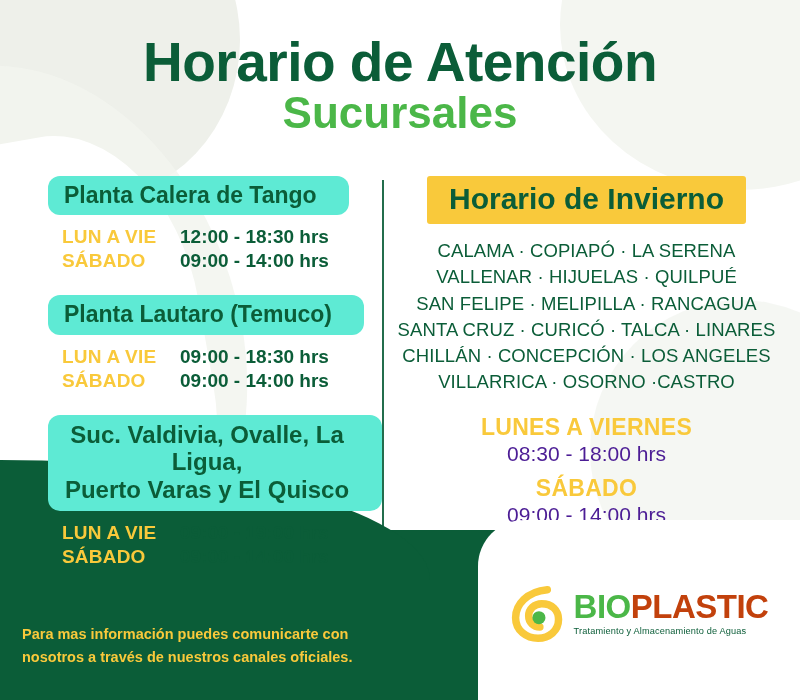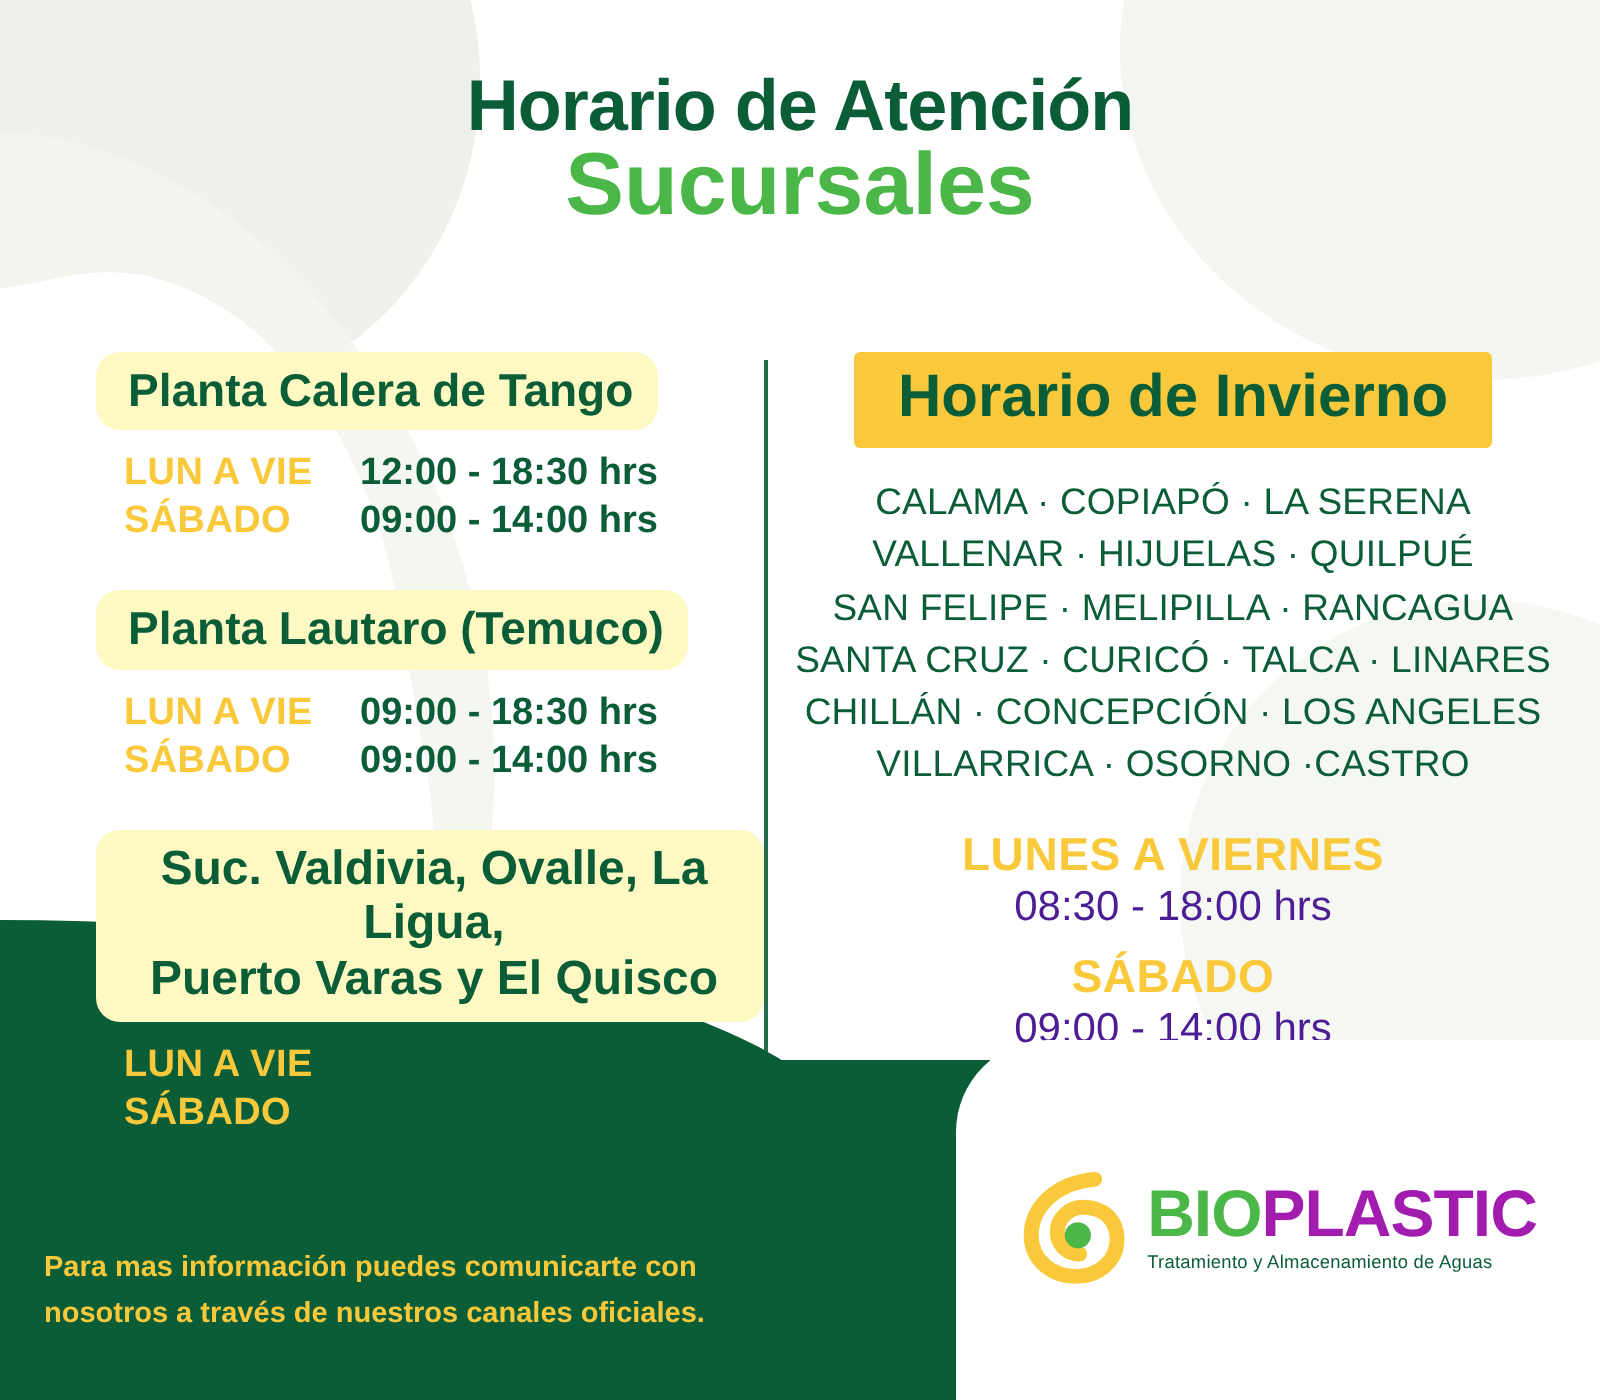--- a/index.html
+++ b/index.html
@@ -72,21 +72,21 @@
   }
 
   
   .header {
     position: absolute;
     top: 34px; left: 0; width: 800px;
     text-align: center;
     z-index: 5;
   }
   .title-main {
-    font-size: 36px;
+    font-size: 55px;
     font-weight: bold;
     color: #0b5d38;
     letter-spacing: -0.5px;
     line-height: 1.05;
   }
   .title-sub {
     font-size: 44px;
     font-weight: bold;
     color: #4bb748;
     line-height: 1.05;
@@ -112,25 +112,25 @@
     opacity: .9;
   }
   .col-right {
     flex: 1;
     padding-left: 13px;
     padding-right: 24px;
   }
 
   
   .banner {
-    background: #fef9c3;
+    background: #5eead4;
     color: #0b5d38;
     font-weight: bold;
     display: inline-block;
-    padding: 6px 12px 7px 16px;
+    padding: 6px 32px 7px 16px;
     border-radius: 12px;
     line-height: 1.15;
   }
   .banner.b1 { font-size: 23px; }
   .banner.b2 { font-size: 23px; }
   .banner.b3 { font-size: 24px; text-align: center; }
 
   .hours {
     margin: 11px 0 0 14px;
   }
@@ -220,21 +220,21 @@
   }
   .logo-mark { position: relative; width: 56px; height: 58px; }
   .logo-text-block { display: flex; flex-direction: column; }
   .logo-word {
     font-size: 33px;
     font-weight: bold;
     letter-spacing: -0.5px;
     line-height: 1;
   }
   .logo-word .bio { color: #4bb748; }
-  .logo-word .plastic { color: #a21caf; }
+  .logo-word .plastic { color: #c2410c; }
   .logo-tag {
     font-size: 9.2px;
     color: #0b5d38;
     letter-spacing: .15px;
     margin-top: 3px;
   }
 </style>
 </head>
 <body>
 

